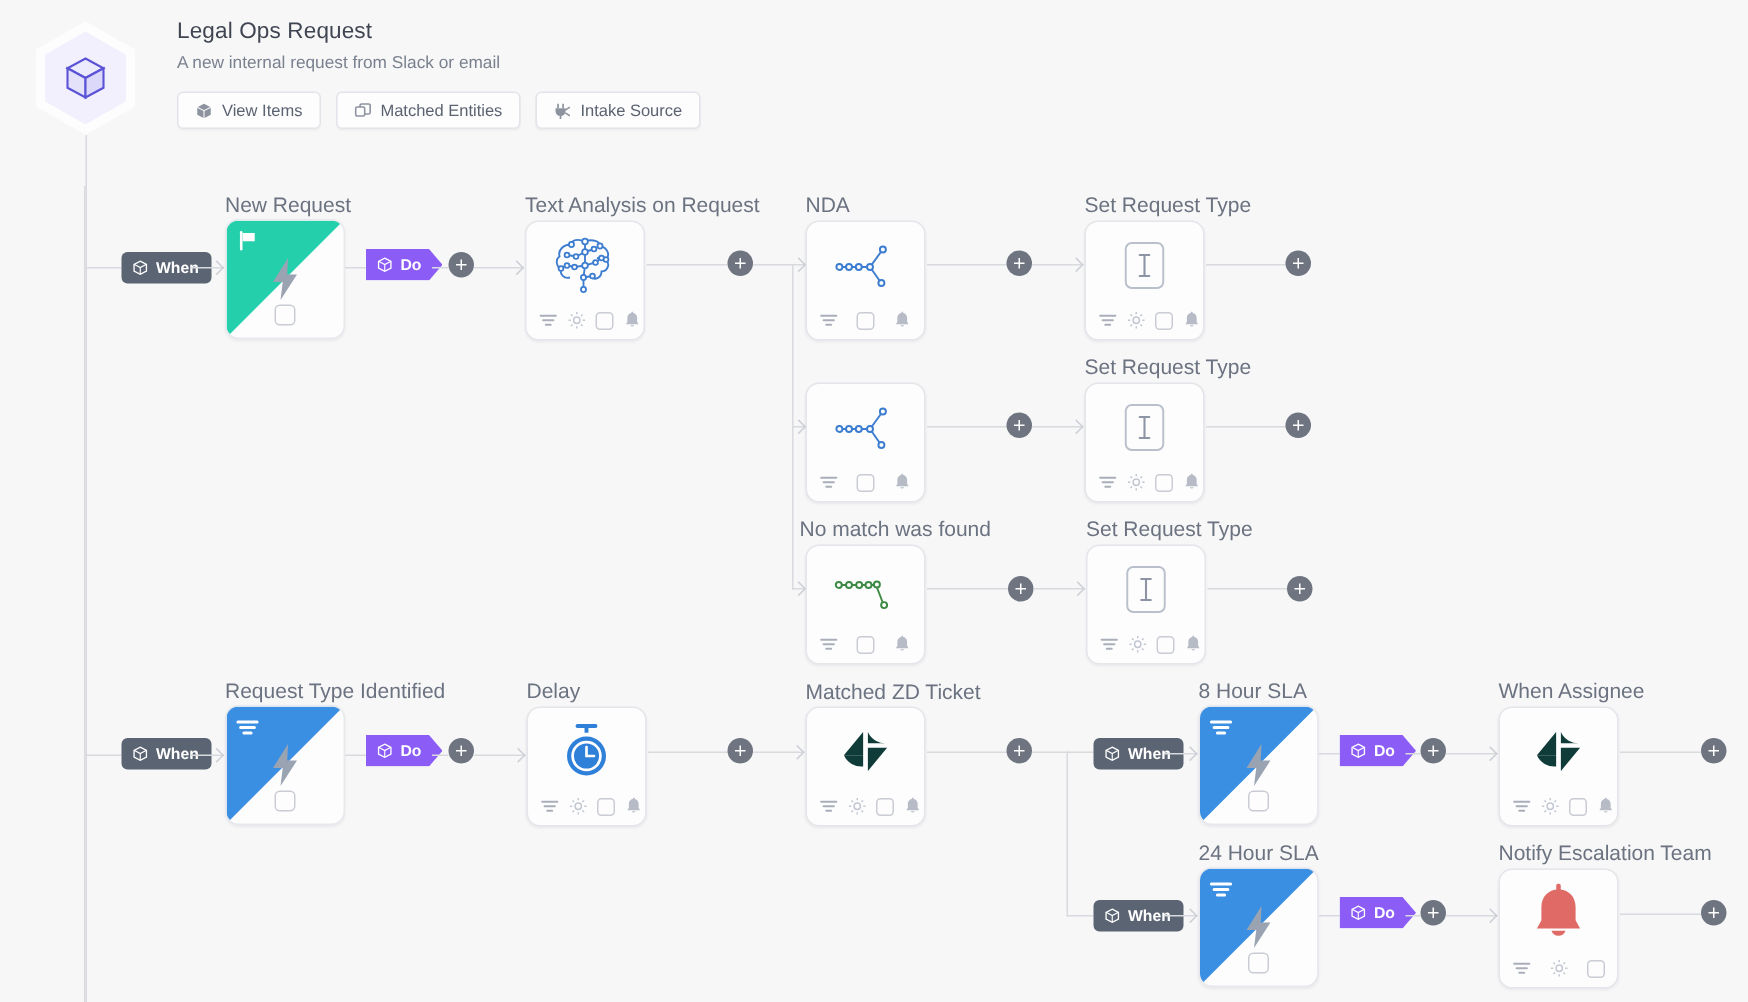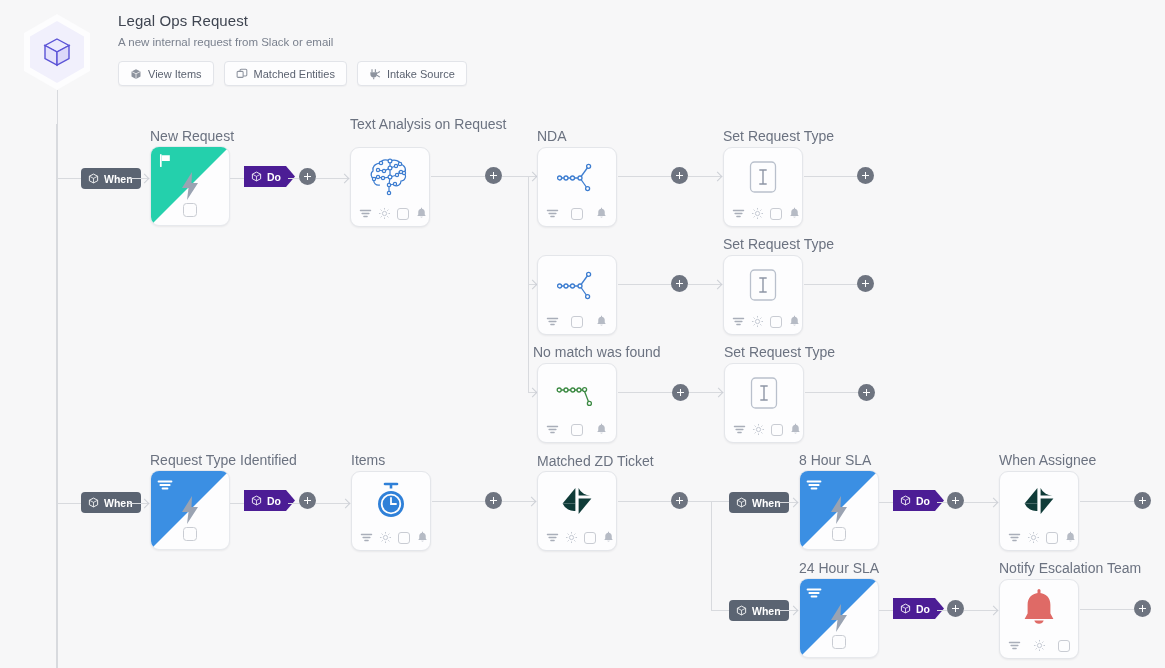--- a/index.html
+++ b/index.html
@@ -54,21 +54,21 @@
           cursor:pointer; }
   .plus::before,.plus::after{ content:""; position:absolute; background:#fff; }
   .plus::before{ width:7px; height:1.4px; }
   .plus::after{ width:1.4px; height:7px; }
 
   
   .when { position:absolute; height:21px; background:#5b6472; border-radius:4px;
           display:flex; align-items:center; gap:5px; padding:0 8px 0 7px;
           color:#fff; font-size:10.5px; font-weight:bold; cursor:pointer; }
   
-  .do { position:absolute; height:21px; background:#4c1d95;
+  .do { position:absolute; height:21px; background:#8b5cf6;
         display:flex; align-items:center; gap:5px; padding:0 14px 0 7px;
         color:#fff; font-size:10.5px; font-weight:bold; cursor:pointer;
         -webkit-clip-path: polygon(0 0, calc(100% - 9px) 0, 100% 50%, calc(100% - 9px) 100%, 0 100%);
         clip-path: polygon(0 0, calc(100% - 9px) 0, 100% 50%, calc(100% - 9px) 100%, 0 100%); }
 
   
   .nodelabel { position:absolute; font-size:14px; color:#6b7280; white-space:nowrap; }
 
   .card { position:absolute; width:80px; height:80px; background:#fdfdfe;
           border:1px solid #e4e6ea; border-radius:9px;
@@ -172,21 +172,21 @@
       <path d="M8 1.6 L14 4.7 L14 11.3 L8 14.4 L2 11.3 L2 4.7 Z" fill="none" stroke="#fff" stroke-width="1.3"></path>
       <path d="M2 4.7 L8 7.8 L14 4.7 M8 7.8 L8 14.4" stroke="#fff" stroke-width="1.1" fill="none"></path>
     </svg>
     <span>Do</span>
   </div>
   <div class="hline" style="left:288px; top:178px; width:11px;"></div>
   <div class="plus" style="left:299px; top:168px;"></div>
   <div class="hline" style="left:316px; top:178px; width:33px;"></div>
   <div class="arrow" style="left:341px; top:175px;"></div>
 
-  <div class="nodelabel" style="left:350px; top:116px;">Text Analysis on Request</div>
+  <div class="nodelabel" style="left:350px; top:128px;">Text Analysis on Request</div>
   <div class="card" style="left:350px; top:147px;">
     <div class="glyph">
       <svg width="44" height="46" viewBox="0 0 44 46">
         <g fill="none" stroke="#3d7dd0" stroke-width="1.25">
           <path d="M13 8 C7 8 4 12 5 16 C2 18 3 23 6 24 C5 28 8 31 12 30"></path>
           <path d="M22 6 C17 4 13 5 13 8"></path>
           <path d="M22 6 C27 4 32 6 32 9 C37 10 39 15 36 18 C39 21 37 26 33 26 C33 30 29 32 26 30"></path>
           <path d="M22 6 L22 13 L22 22 L21 30 L21 38"></path>
           <path d="M22 13 L16 16 L10 15"></path>
           <path d="M22 13 L28 11"></path>
@@ -476,21 +476,21 @@
       <path d="M8 1.6 L14 4.7 L14 11.3 L8 14.4 L2 11.3 L2 4.7 Z" fill="none" stroke="#fff" stroke-width="1.3"></path>
       <path d="M2 4.7 L8 7.8 L14 4.7 M8 7.8 L8 14.4" stroke="#fff" stroke-width="1.1" fill="none"></path>
     </svg>
     <span>Do</span>
   </div>
   <div class="hline" style="left:288px; top:503px; width:11px;"></div>
   <div class="plus" style="left:299px; top:492px;"></div>
   <div class="hline" style="left:316px; top:503px; width:34px;"></div>
   <div class="arrow" style="left:342px; top:500px;"></div>
 
-  <div class="nodelabel" style="left:351px; top:452px;">Items</div>
+  <div class="nodelabel" style="left:351px; top:452px;">Delay</div>
   <div class="card" style="left:351px; top:471px;">
     <div class="glyph" style="top:29px;">
       <svg width="38" height="40" viewBox="0 0 38 40">
         <path d="M13 3 H25" stroke="#2f80d8" stroke-width="2.6" stroke-linecap="round"></path>
         <path d="M19 3.5 V7.5" stroke="#2f80d8" stroke-width="2.6"></path>
         <circle cx="19" cy="23" r="13" fill="#2f80d8"></circle>
         <circle cx="19" cy="23" r="9.3" fill="none" stroke="#fdfdfe" stroke-width="1.8"></circle>
         <path d="M19 17 V23 H24" stroke="#fdfdfe" stroke-width="1.8" stroke-linecap="round" fill="none"></path>
       </svg>
     </div>

